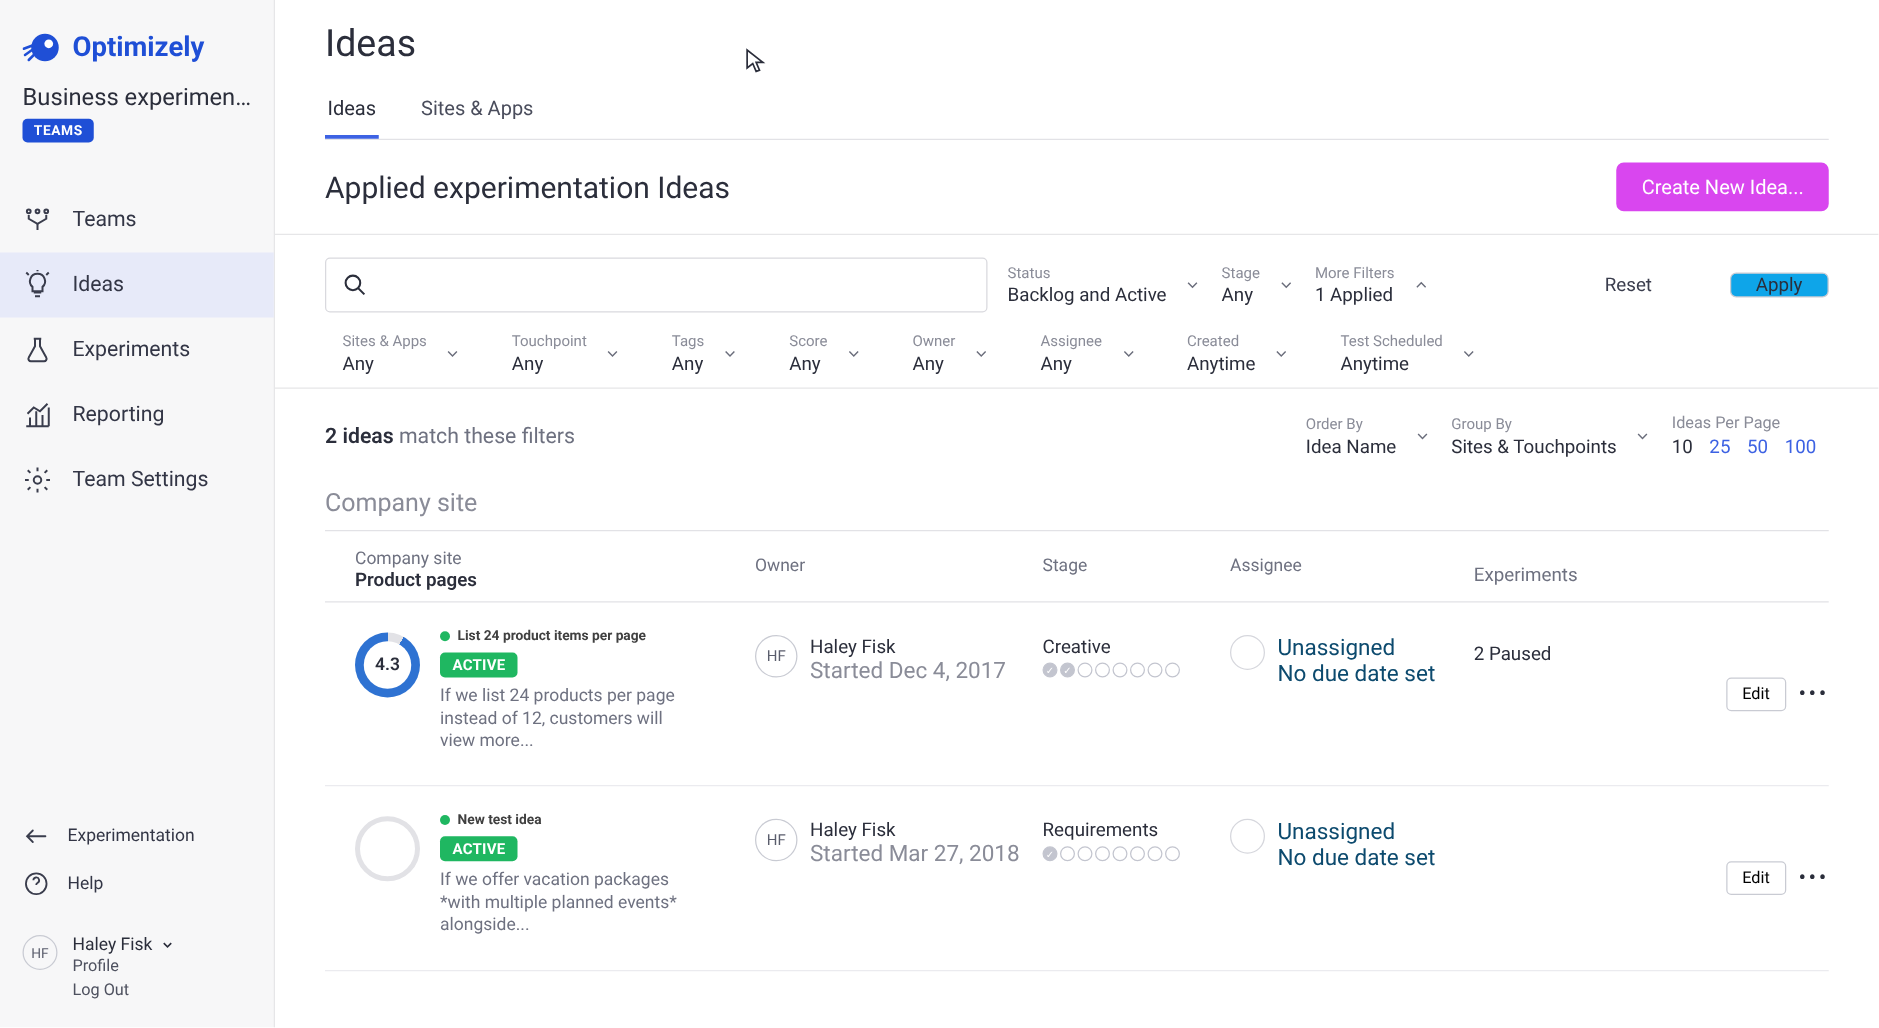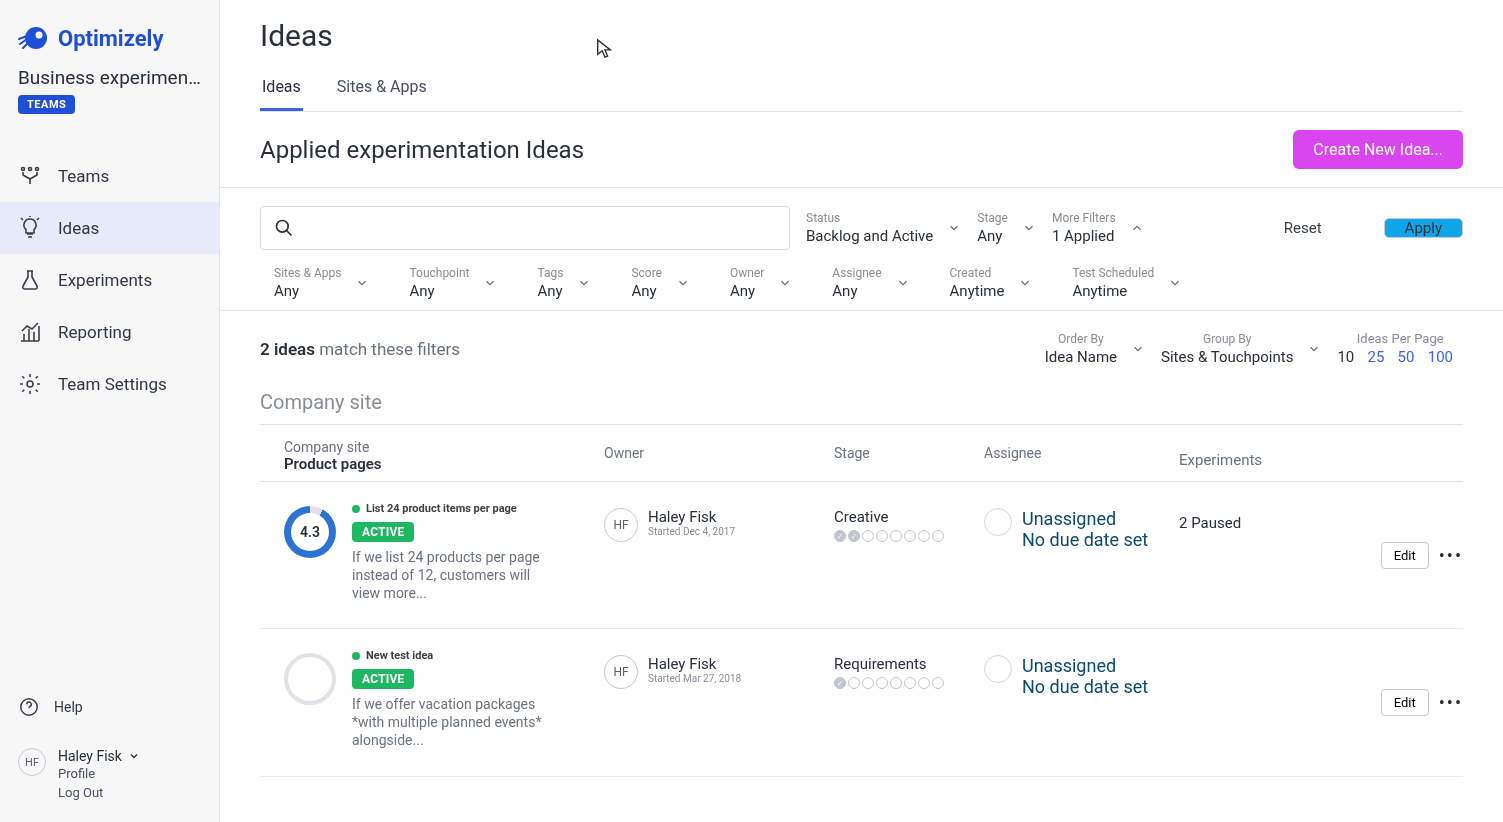--- a/index.html
+++ b/index.html
@@ -42,21 +42,21 @@
   .searchbox input { width: 100%; height: 44px; padding: 0 14px 0 44px; border: 1px solid #d9d9de; border-radius: 4px; font-size: 15px; }
   .searchbox svg { position: absolute; left: 14px; top: 12px; width: 20px; height: 20px; stroke: #2b2e3b; fill: none; stroke-width: 2; }
   .filter { display: flex; flex-direction: column; cursor: pointer; position: relative; padding-right: 28px; }
   .filter .lbl { font-size: 12px; color: #8a8c98; }
   .filter .val { font-size: 15px; color: #2b2e3b; margin-top: 2px; }
   .filter .chev { position: absolute; right: 0; top: 50%; transform: translateY(-50%); width: 14px; height: 14px; stroke: #6a6d7b; fill: none; stroke-width: 2; }
   .btn-ghost { background: none; border: none; font-size: 15px; color: #3a3d4d; cursor: pointer; padding: 8px 12px; }
   .btn-outline { background: #0ea5e9; border: 1px solid #c9cbd3; border-radius: 5px; font-size: 15px; color: #2b2e3b; padding: 0 20px; cursor: pointer; margin-left: 34px; }
   .filter-row2 { display: flex; align-items: center; gap: 40px; margin-top: 16px; padding-left: 14px; flex-wrap: wrap; }
   
-  .results-hdr { display: flex; align-items: center; padding: 20px 40px 0; text-align: center; }
+  .results-hdr { display: flex; align-items: center; padding: 20px 40px 0; }
   .count-text { font-size: 17px; }
   .count-text b { font-weight: 600; }
   .count-text span.grey { color: #6e7180; }
   .spacer { flex: 1; }
   .order-group { display: flex; align-items: center; gap: 16px; }
   .ipp { font-size: 13px; color: #8a8c98; }
   .ipp .nums { margin-top: 2px; }
   .ipp .nums span { font-size: 15px; color: #2b2e3b; margin-right: 10px; cursor: pointer; }
   .ipp .nums span.link { color: #3d62e3; }
   
@@ -80,21 +80,21 @@
   .score-ring .val { position: relative; z-index: 1; }
   .score-ring.empty { border: 4px solid #e2e2e6; }
   .idea-body { min-width: 0; }
   .idea-title-row { display: flex; align-items: center; gap: 6px; }
   .dot-green { width: 8px; height: 8px; border-radius: 50%; background: #1fb761; flex-shrink: 0; }
   .idea-title { color: #404040; font-size: 11px; line-height: 1.25; cursor: pointer; font-weight: bold; }
   .badge-active { display: inline-block; background: #1fb761; color: #fff; font-size: 12px; font-weight: 700; padding: 3px 10px; border-radius: 4px; margin: 6px 0; letter-spacing: .2px; }
   .idea-desc { font-size: 14px; color: #6e7180; line-height: 1.3; max-width: 200px; }
   .c-owner { flex: 0 0 230px; display: flex; gap: 10px; align-items: flex-start; padding-top: 6px; }
   .owner-text .nm { font-size: 15px; }
-  .owner-text .st { font-size: 10px; color: #8a8c98; }
+  .owner-text .st { font-size: 18px; color: #8a8c98; }
   .c-stage { flex: 0 0 150px; padding-top: 6px; }
   .stage-name { font-size: 15px; }
   .stage-dots { display: flex; gap: 2px; margin-top: 4px; }
   .stage-dots span { width: 12px; height: 12px; border: 1px solid #c3c5cf; border-radius: 50%; display: inline-flex; align-items: center; justify-content: center; }
   .stage-dots span.done { background: #c3c5cf; color: #fff; font-size: 8px; }
   .c-assign { flex: 0 0 195px; display: flex; gap: 10px; align-items: flex-start; padding-top: 6px; }
   .assign-circle { width: 28px; height: 28px; border: 1px solid #d6d7dd; border-radius: 50%; }
   .assign-text { font-size: 18px; color: #0c4a6e; }
   .c-exp { flex: 1; padding-top: 12px; font-size: 15px; }
   .c-actions { display: flex; align-items: center; gap: 10px; padding-top: 6px; }
@@ -154,20 +154,26 @@
       <svg viewBox="0 0 24 24">
           <circle cx="12" cy="12" r="3"></circle>
           <path d="M12 2v3M12 19v3M4.2 4.2l2.1 2.1M17.7 17.7l2.1 2.1M2 12h3M19 12h3M4.2 19.8l2.1-2.1M17.7 6.3l2.1-2.1"></path>
         </svg>
       <span>Team Settings</span>
     </div>
   </nav>
   <div class="bottom">
     <div class="bottom-link">
       <svg viewBox="0 0 24 24">
+          <path d="M20 12H5M9 7l-5 5 5 5" stroke-linecap="round"></path>
+        </svg>
+      <span>Experimentation</span>
+    </div>
+    <div class="bottom-link">
+      <svg viewBox="0 0 24 24">
           <circle cx="12" cy="12" r="9"></circle>
           <path d="M9.5 9a2.5 2.5 0 1 1 3.5 2.3c-.8.4-1 1-1 1.7M12 17h.01"></path>
         </svg>
       <span>Help</span>
     </div>
     <div class="user-block">
       <div class="avatar">HF</div>
       <div class="user-links">
         <div class="row1">
           <span>Haley Fisk</span>

